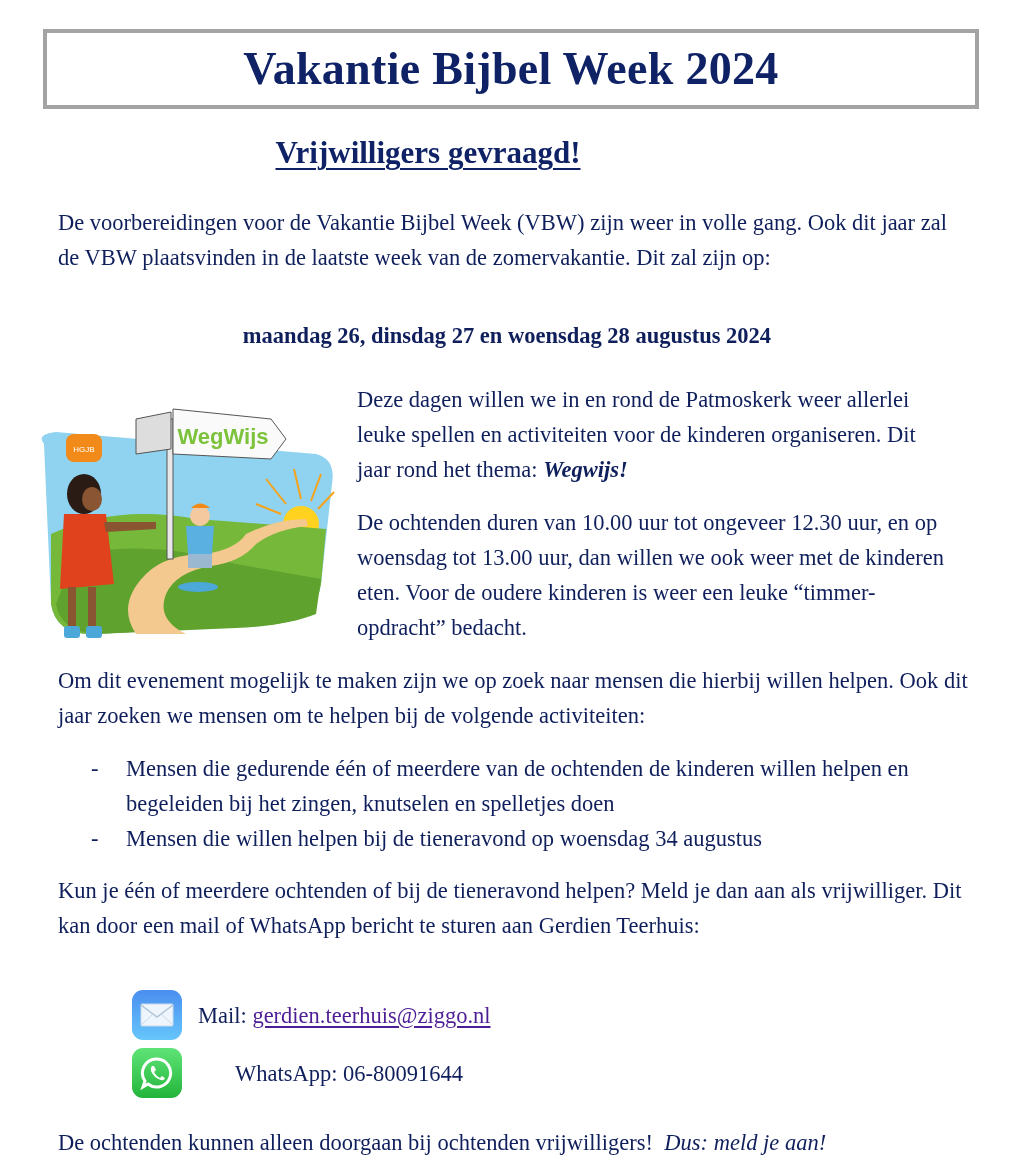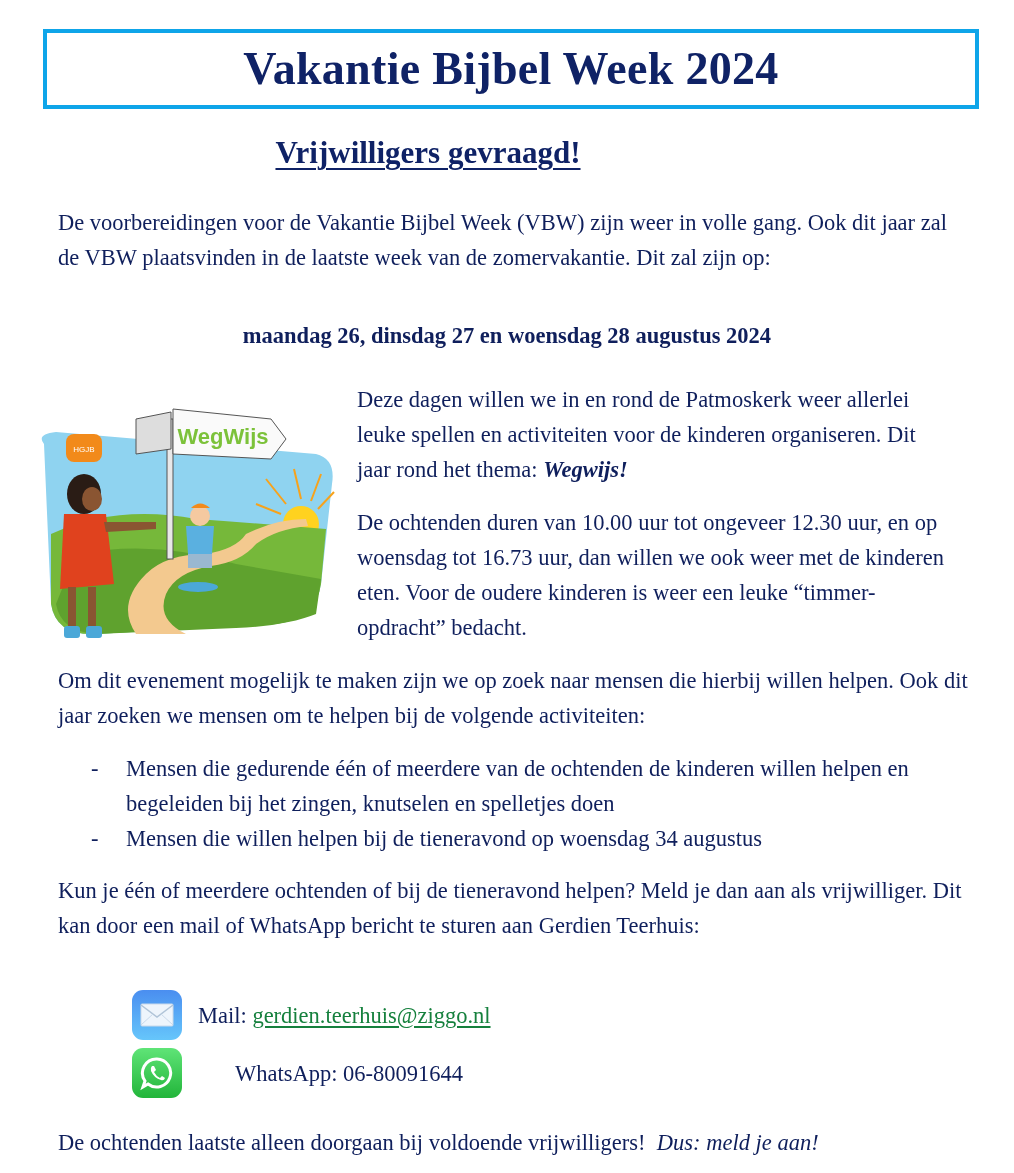--- a/index.html
+++ b/index.html
@@ -1,19 +1,19 @@
 <!DOCTYPE html>
 <html><head>
 <meta charset="utf-8">
 <style>
   html, body { margin:0; padding:0; background:#ffffff; }
   body { width:1014px; height:1173px; position:relative; overflow:hidden;
          font-family:"Liberation Serif", "DejaVu Serif", serif; color:#0f1f5c; }
   .title-box { position:absolute; left:43px; top:29px; width:928px; height:72px;
-               border:4px solid #0ea5e9; box-sizing:content-box; }
+               border:4px solid #a3a3a3; box-sizing:content-box; }
   .title { position:absolute; left:0; right:0; top:8px; text-align:center;
            font-weight:bold; font-size:46px; line-height:56px; color:#0f2266; letter-spacing:0.3px; }
   .subtitle { position:absolute; left:0; width:856px; top:133px; text-align:center;
               font-weight:bold; font-size:31px; line-height:40px; text-decoration:underline;
               text-decoration-thickness:2px; text-underline-offset:5px; color:#0f2266; }
   .p { position:absolute; font-size:22.5px; line-height:35px; margin:0; }
   .intro { left:58px; top:205px; width:900px; }
   .dates { position:absolute; left:0; width:1014px; top:318px; text-align:center;
            font-weight:bold; font-size:22.5px; line-height:35px; }
   .illustration { position:absolute; left:36px; top:404px; width:300px; height:250px; }
@@ -26,21 +26,21 @@
   .list li { position:relative; padding-left:68px; }
   .list li .dash { position:absolute; left:33px; top:0; }
   .para4 { left:58px; top:873px; width:920px; }
   .contact { position:absolute; left:132px; display:flex; align-items:center; }
   .contact.mail { top:990px; }
   .contact.wa { top:1048px;gap:37px; }
   .app-icon { width:50px; height:50px; border-radius:11px; display:flex; align-items:center; justify-content:center; }
   .mail-icon { background:linear-gradient(#4a8ef0, #66c6fb); }
   .wa-icon { background:linear-gradient(#5fe477, #22b53a); }
   .contact-text { margin-left:16px; font-size:22.5px; line-height:35px; }
-  .mail-link { color:#15803d; text-decoration:underline; text-underline-offset:3px;text-align:right; }
+  .mail-link { color:#4c1d95; text-decoration:underline; text-underline-offset:3px;text-align:right; }
   .footer { left:58px; top:1125px; width:940px; white-space:nowrap; }
   .footer .it { font-style:italic; }
 </style>
 </head>
 <body>
 
 <div class="title-box">
   <div class="title">Vakantie Bijbel Week 2024</div>
 </div>
 
@@ -89,21 +89,21 @@
     <circle cx="164" cy="112" r="10" fill="#f5c9a0"></circle>
     <path d="M155 104 Q164 95 174 104" fill="#f28a1a"></path>
     <path d="M150 122 L178 122 L176 150 L152 150 Z" fill="#5ab0e0"></path>
     <rect x="152" y="150" width="24" height="14" fill="#9ab8d0"></rect>
     <ellipse cx="162" cy="183" rx="20" ry="5" fill="#4ba8d8"></ellipse>
   </svg>
 </div>
 
 <p class="p right1"><span>Deze dagen willen we in en rond de Patmoskerk weer allerlei leuke spellen en activiteiten voor de kinderen organiseren. Dit jaar rond het thema: </span><span class="em">Wegwijs!</span></p>
 
-<p class="p right2">De ochtenden duren van 10.00 uur tot ongeveer 12.30 uur, en op woensdag tot 16.73 uur, dan willen we ook weer met de kinderen eten. Voor de oudere kinderen is weer een leuke “timmer-opdracht” bedacht.</p>
+<p class="p right2">De ochtenden duren van 10.00 uur tot ongeveer 12.30 uur, en op woensdag tot 13.00 uur, dan willen we ook weer met de kinderen eten. Voor de oudere kinderen is weer een leuke “timmer-opdracht” bedacht.</p>
 
 <p class="p para3">Om dit evenement mogelijk te maken zijn we op zoek naar mensen die hierbij willen helpen. Ook dit jaar zoeken we mensen om te helpen bij de volgende activiteiten:</p>
 
 <ul class="list">
   <li>
     <span class="dash">-</span>
     <span>Mensen die gedurende één of meerdere van de ochtenden de kinderen willen helpen en begeleiden bij het zingen, knutselen en spelletjes doen</span>
   </li>
   <li>
     <span class="dash">-</span>
@@ -131,13 +131,13 @@
     <svg width="36" height="36" viewBox="0 0 36 36">
       <path d="M18 4 A14 14 0 1 1 9 29 L4 32 L6 26 A14 14 0 0 1 18 4 Z" fill="none" stroke="#fff" stroke-width="3"></path>
       <path d="M13 11 Q11 13 12 16 Q15 23 22 25 Q25 26 26 23 L23 21 L21 23 Q17 21 15 17 L17 15 L15 11 Z" fill="#fff"></path>
     </svg>
   </div>
   <div class="contact-text">
     <span>WhatsApp: </span><span>06-80091644</span>
   </div>
 </div>
 
-<p class="p footer"><span style="white-space:pre">De ochtenden laatste alleen doorgaan bij voldoende vrijwilligers!  </span><span class="it">Dus: meld je aan!</span></p>
+<p class="p footer"><span style="white-space:pre">De ochtenden kunnen alleen doorgaan bij ochtenden vrijwilligers!  </span><span class="it">Dus: meld je aan!</span></p>
 
 </body></html>

